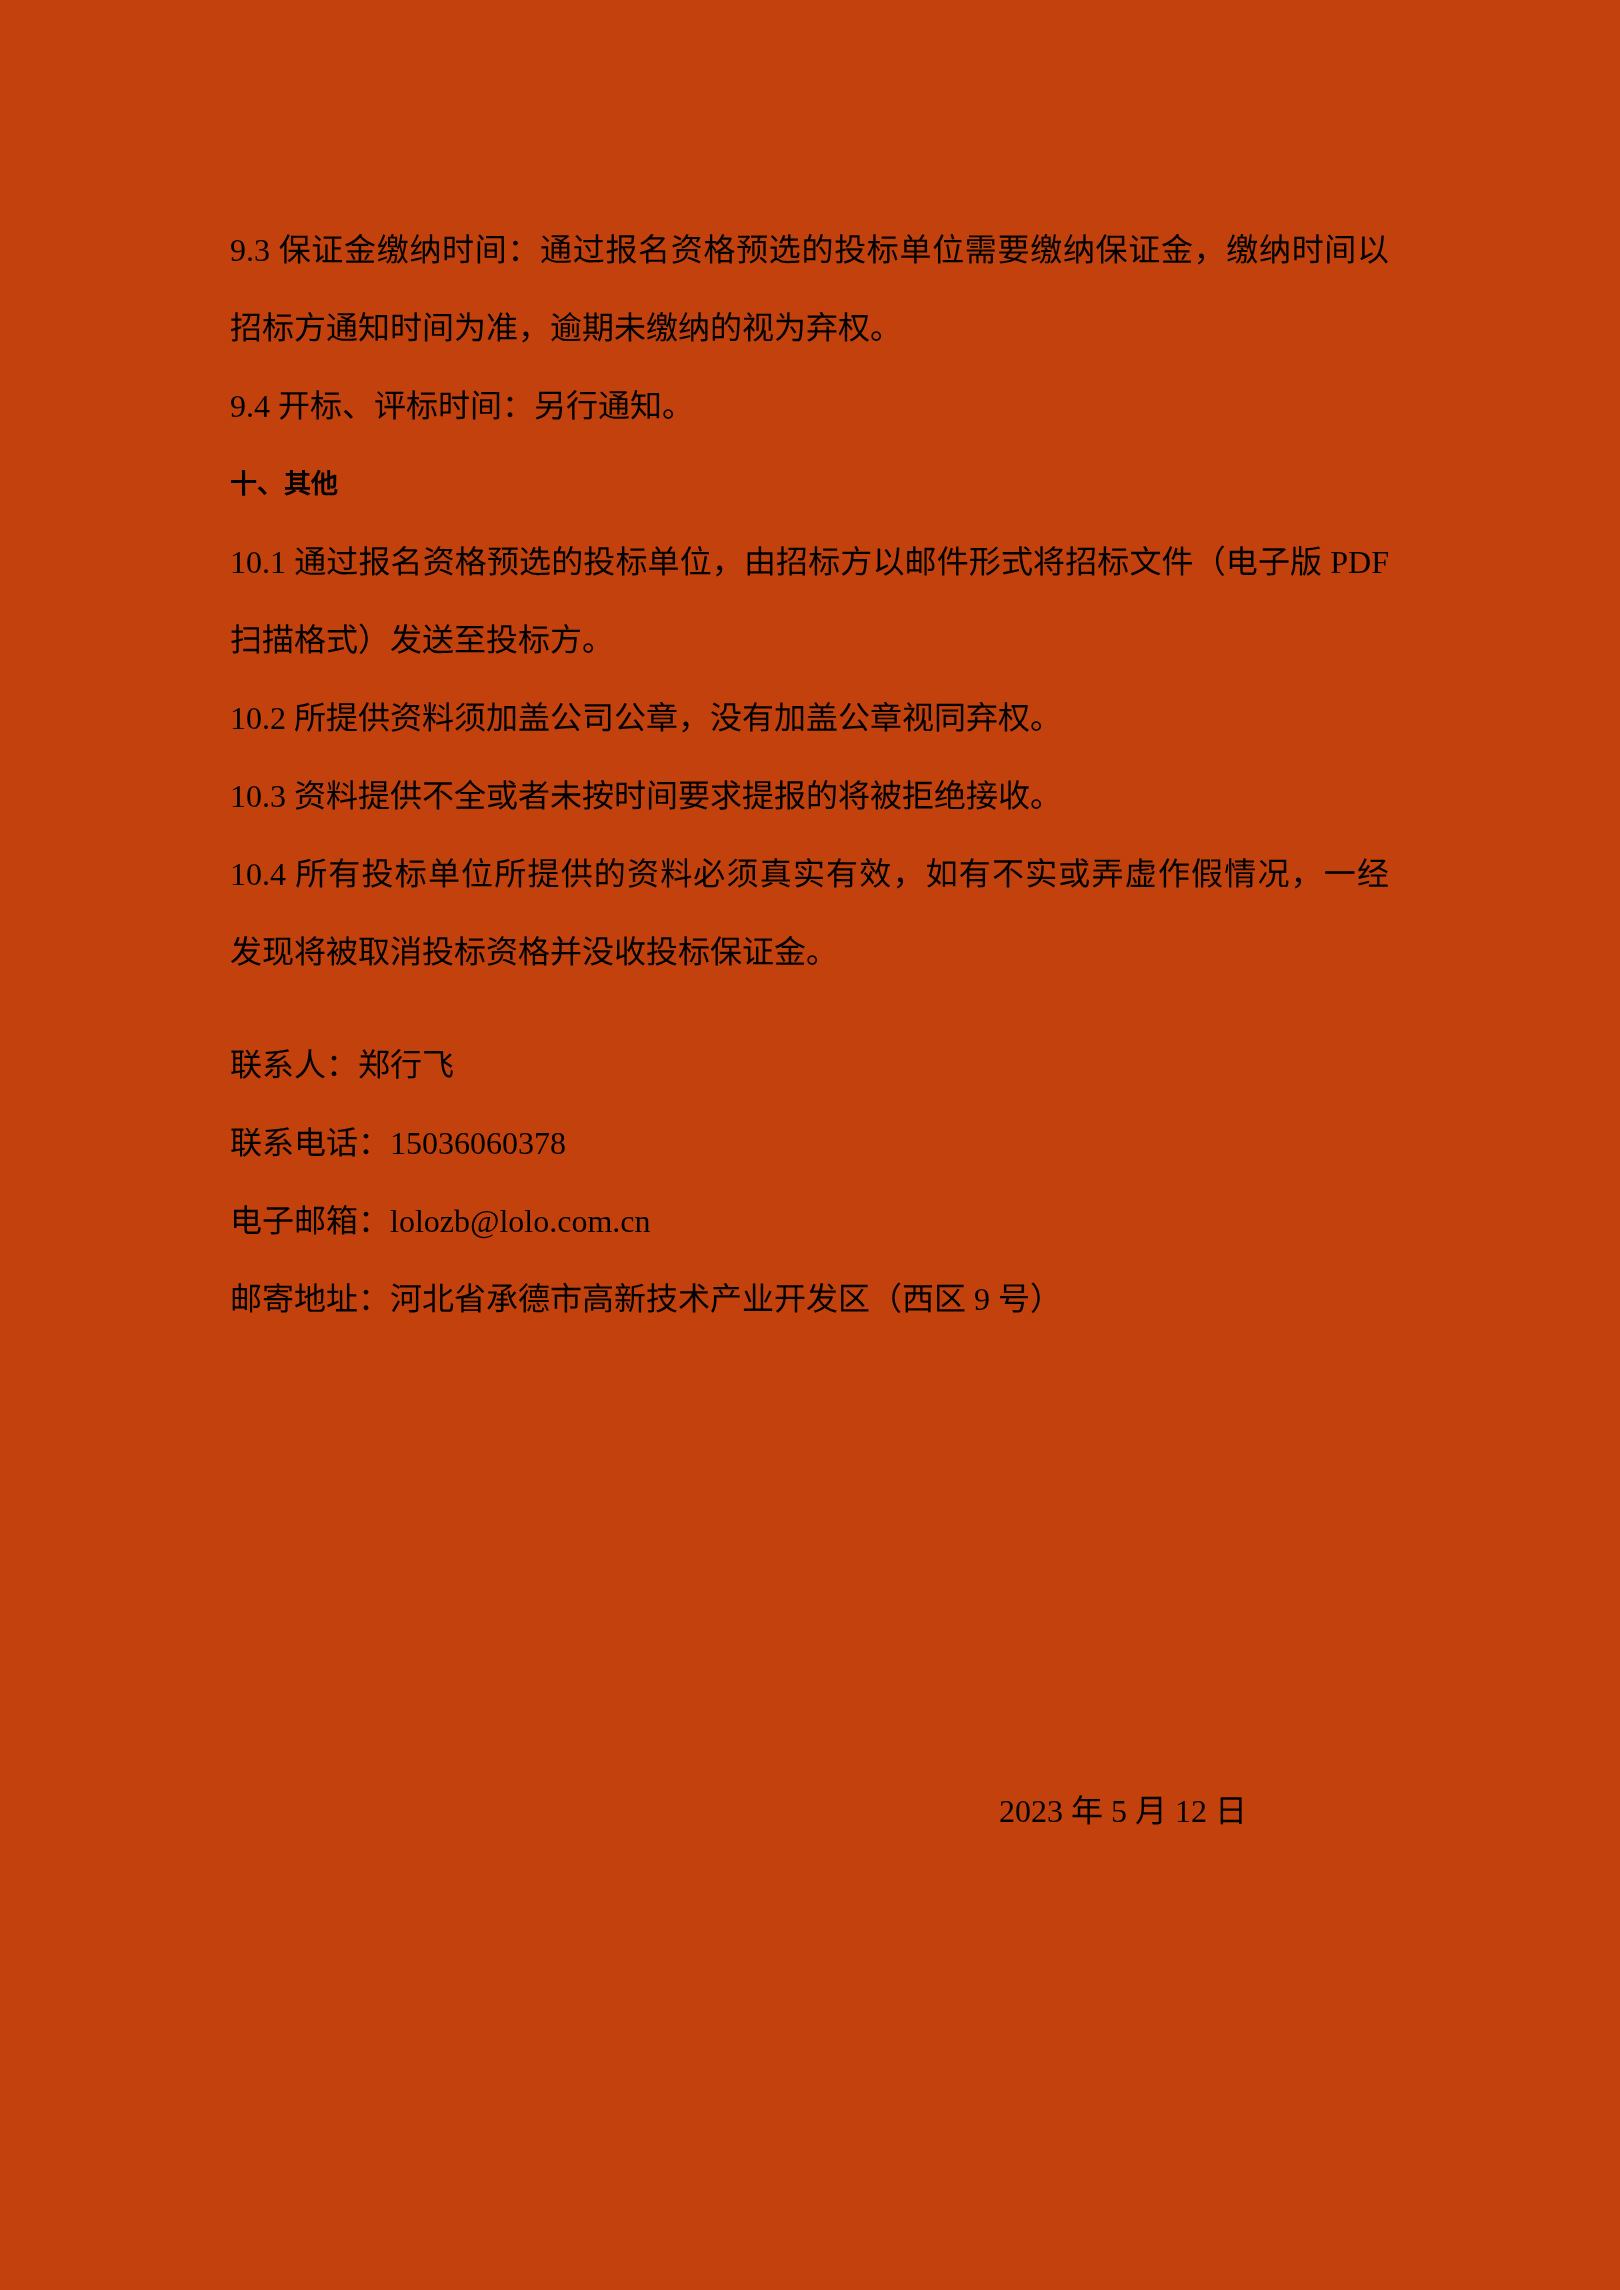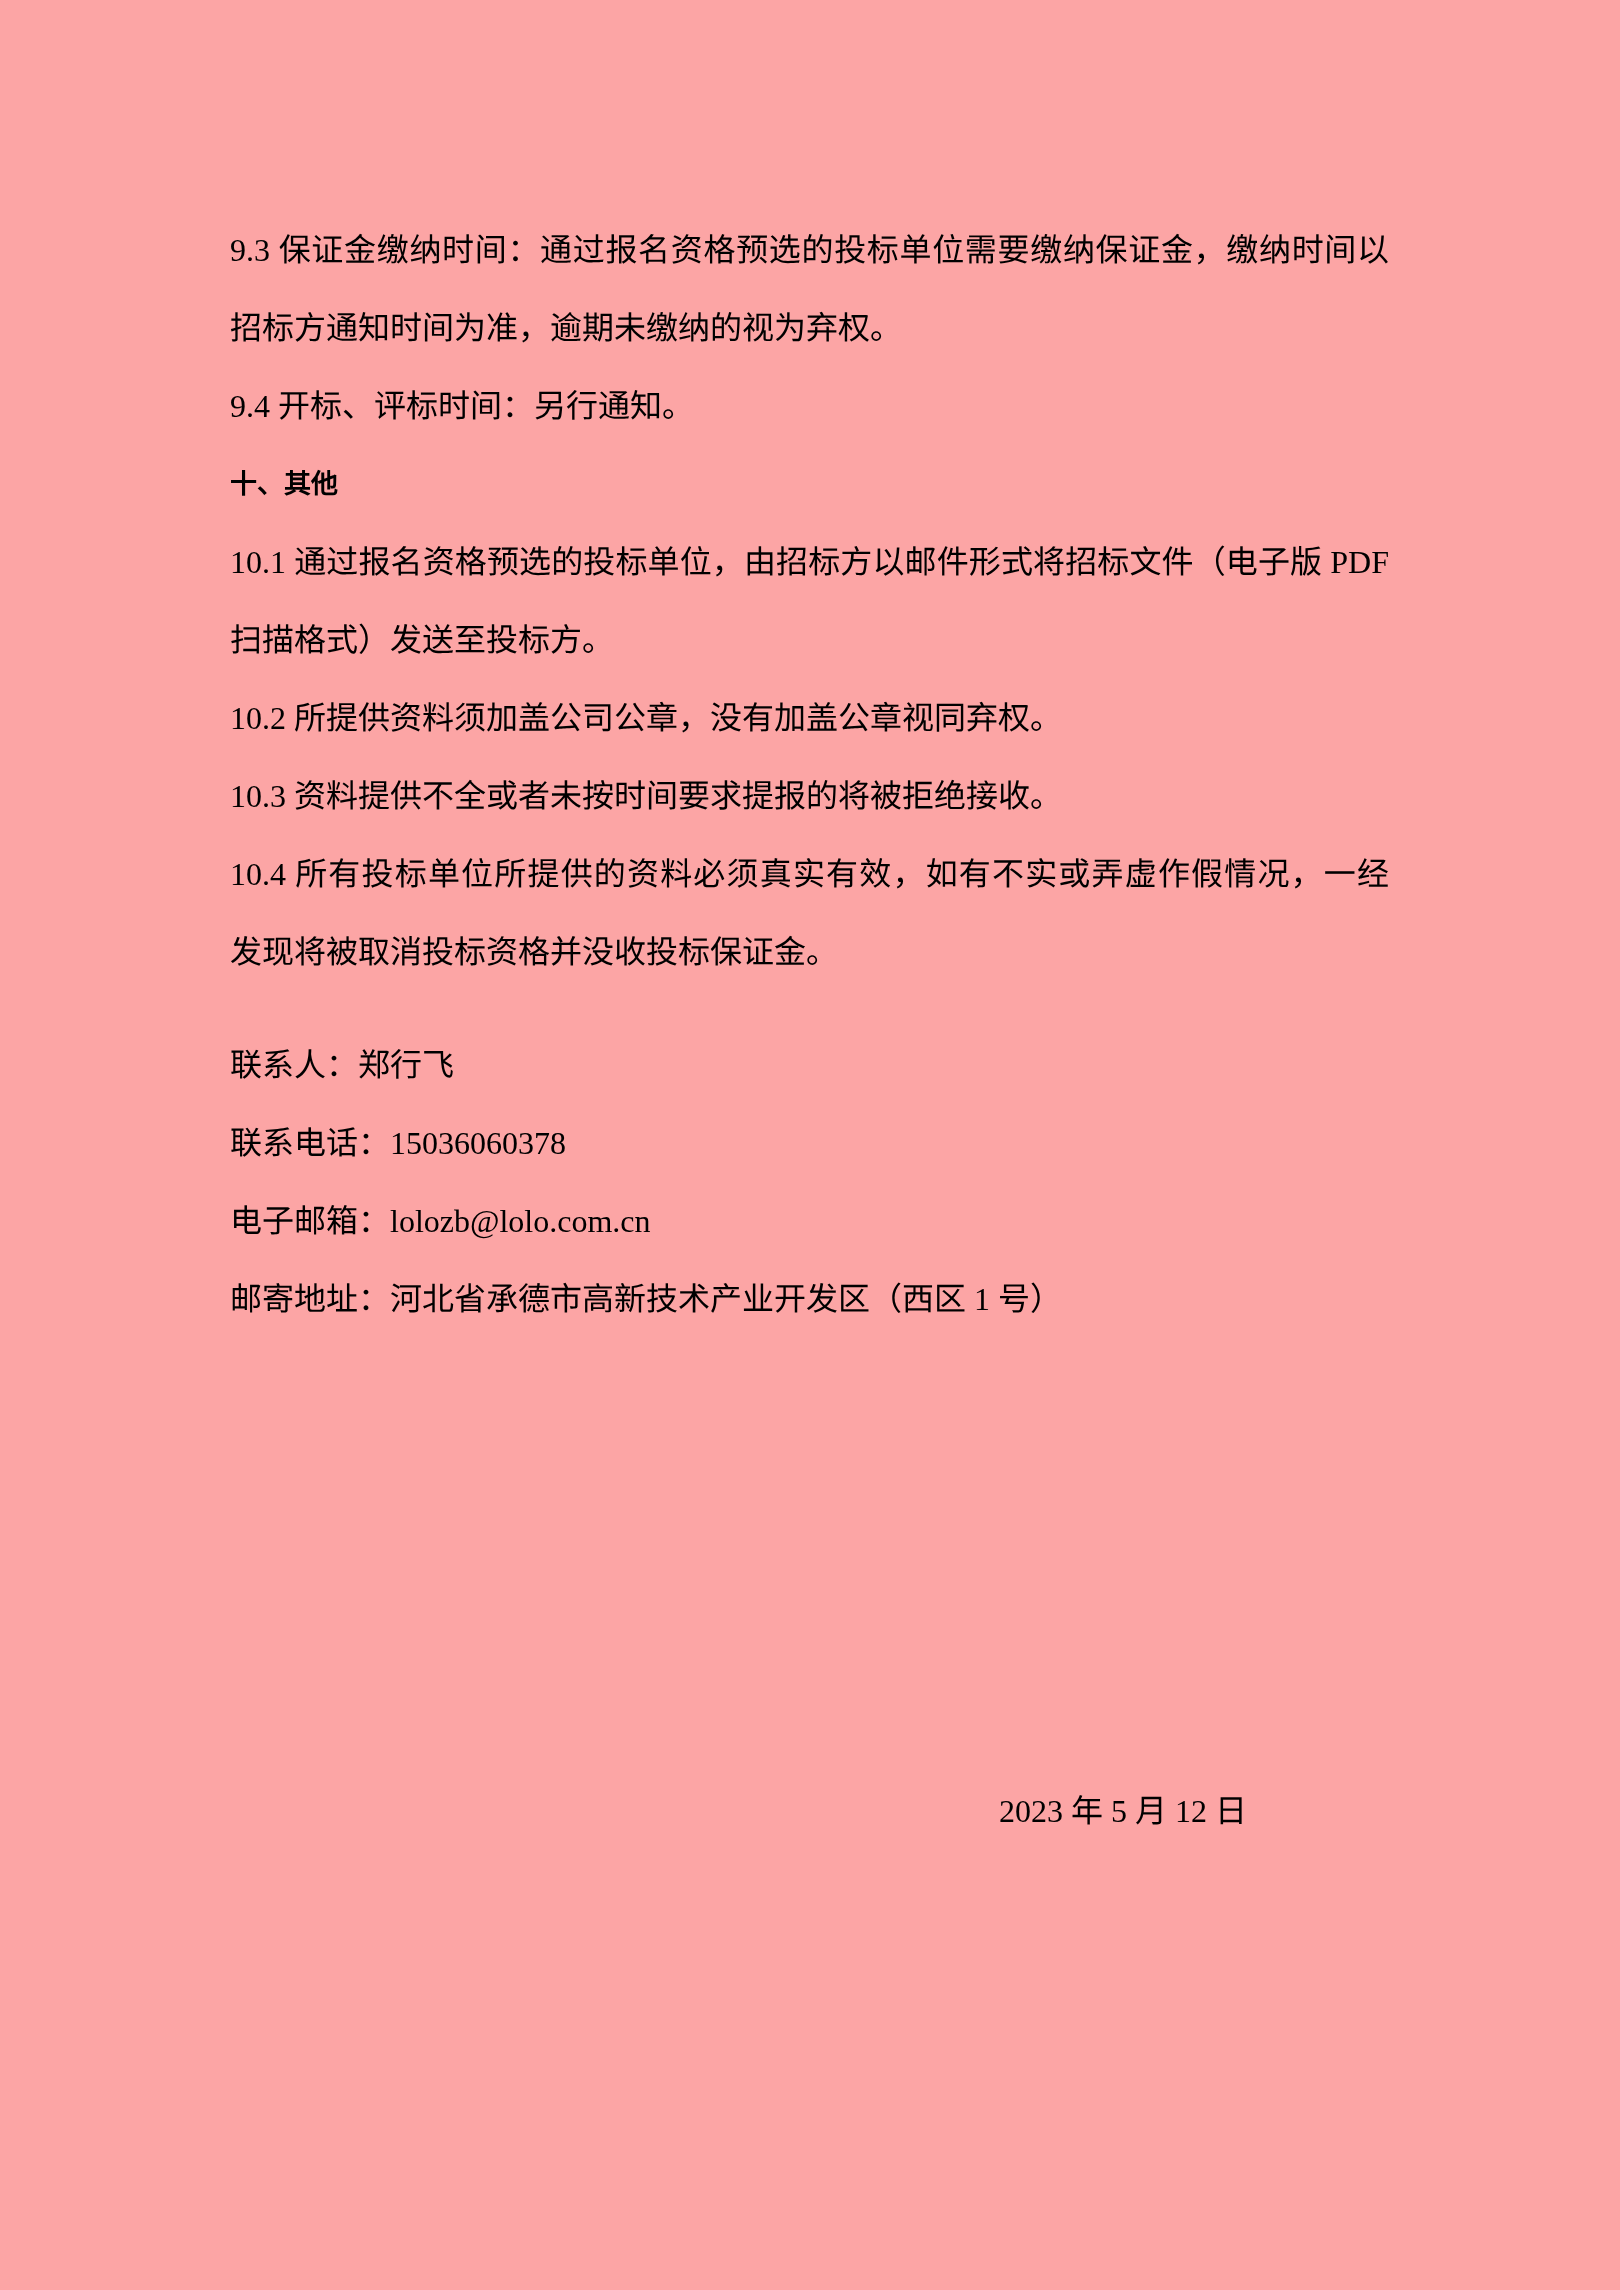--- a/index.html
+++ b/index.html
@@ -4,21 +4,21 @@
 <style>
   html, body {
     margin: 0;
     padding: 0;
     background: #888;
   }
   .page {
     position: relative;
     width: 1620px;
     height: 2291px;
-    background: #fca5a5;
+    background: #c2410c;
     color: #000000;
     font-family: "Liberation Serif", "DejaVu Serif", serif;
     font-size: 32px;
     overflow: hidden;
   }
   .textcol {
     position: absolute;
     left: 230px;
     width: 1159px;
   }
@@ -61,21 +61,21 @@
     <div class="line">10.2 所提供资料须加盖公司公章，没有加盖公章视同弃权。</div>
     <div class="line">10.3 资料提供不全或者未按时间要求提报的将被拒绝接收。</div>
     <div class="line fill">10.4 所有投标单位所提供的资料必须真实有效，如有不实或弄虚作假情况，一经</div>
     <div class="line">发现将被取消投标资格并没收投标保证金。</div>
   </div>
 
   <div class="textcol" style="top:1026px;">
     <div class="line">联系人：郑行飞</div>
     <div class="line">联系电话：15036060378</div>
     <div class="line">电子邮箱：lolozb@lolo.com.cn</div>
-    <div class="line">邮寄地址：河北省承德市高新技术产业开发区（西区 1 号）</div>
+    <div class="line">邮寄地址：河北省承德市高新技术产业开发区（西区 9 号）</div>
   </div>
 
 
 
   <div class="right-block" style="top:1772px;">
     <div class="line">2023 年 5 月 12 日</div>
   </div>
 
 </div>
 

